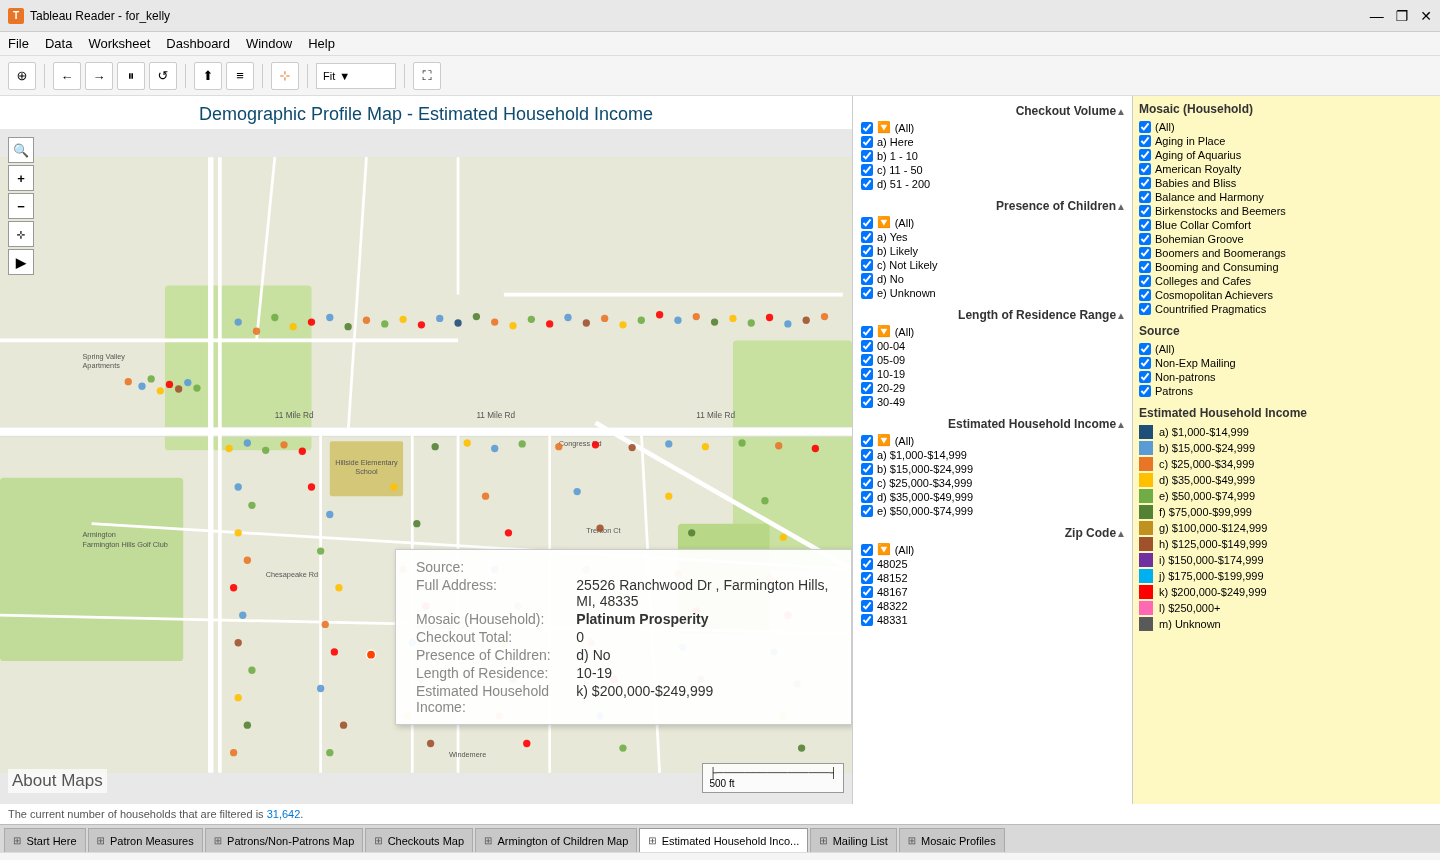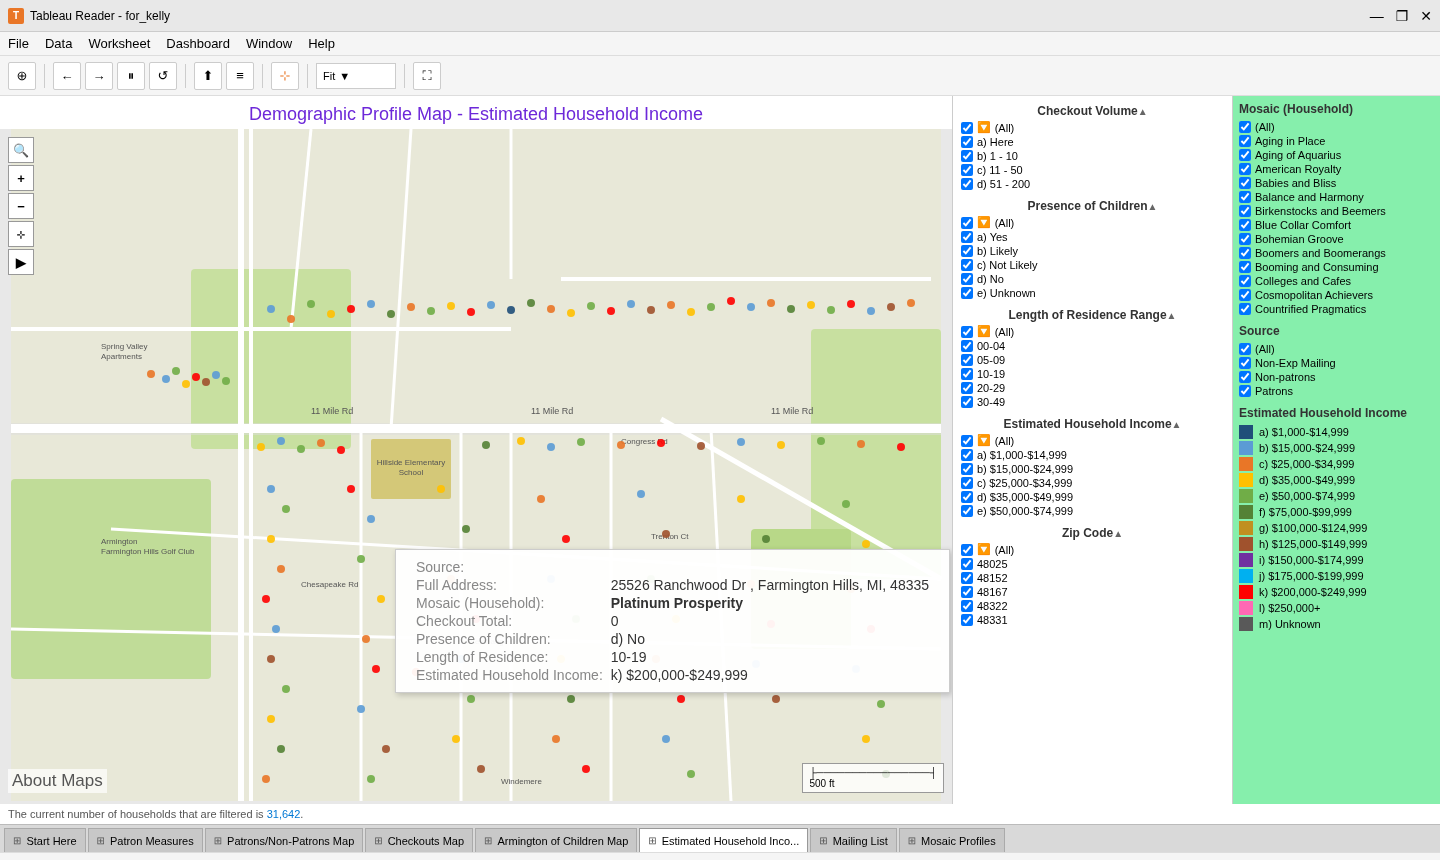--- a/index.html
+++ b/index.html
@@ -66,21 +66,21 @@
     #map-container {
       flex: 1;
       position: relative;
       background: #e8e8e8;
       overflow: hidden;
     }
 
     #map-title {
       text-align: center;
       font-size: 18px;
-      color: #6d28d9;
+      color: #0c4a6e;
       padding: 8px 0 4px 0;
       background: white;
     }
 
     #map-canvas {
       width: 100%;
       height: calc(100% - 36px);
       position: relative;
       overflow: hidden;
     }
@@ -155,38 +155,38 @@
       width: 280px;
       background: white;
       border-left: 1px solid #ccc;
       overflow-y: auto;
       padding: 6px;
     }
 
     
     .filter-section { margin-bottom: 6px; }
     .filter-header {
-      display: flex; align-items: center; justify-content: center;
+      display: flex; align-items: center; justify-content: flex-end;
       font-size: 12px; font-weight: bold; color: #333;
       padding: 2px 0;
       cursor: pointer;
     }
     .filter-header .collapse-btn { font-size: 10px; color: #666; }
     .filter-items { padding-left: 2px; }
     .filter-item {
       display: flex; align-items: center; gap: 4px;
       font-size: 11px; padding: 1px 0;
     }
     .filter-item input[type=checkbox] { width: 12px; height: 12px; cursor: pointer; }
     .filter-scroll { max-height: 120px; overflow-y: auto; }
 
     
     #legend-panel {
-      width: 208px;
-      background: #86efac;
+      width: 308px;
+      background: #fef9c3;
       border-left: 1px solid #ccc;
       overflow-y: auto;
       padding: 6px;
     }
     .legend-section { margin-bottom: 8px; }
     .legend-title { font-size: 12px; font-weight: bold; color: #333; margin-bottom: 4px; }
     .legend-item {
       display: flex; align-items: center; gap: 6px;
       font-size: 11px; padding: 1px 0;
     }

